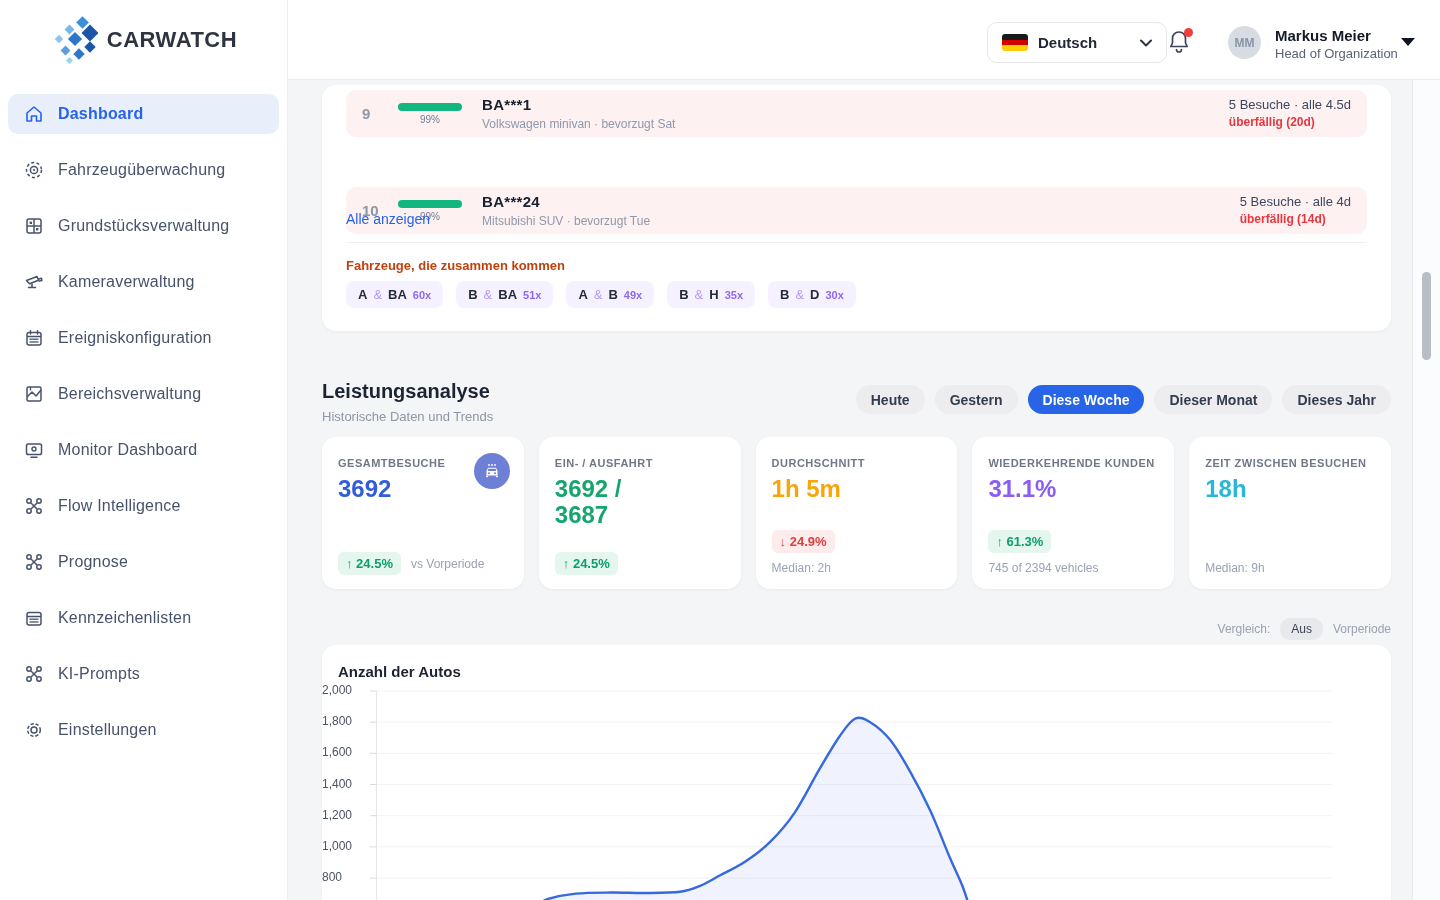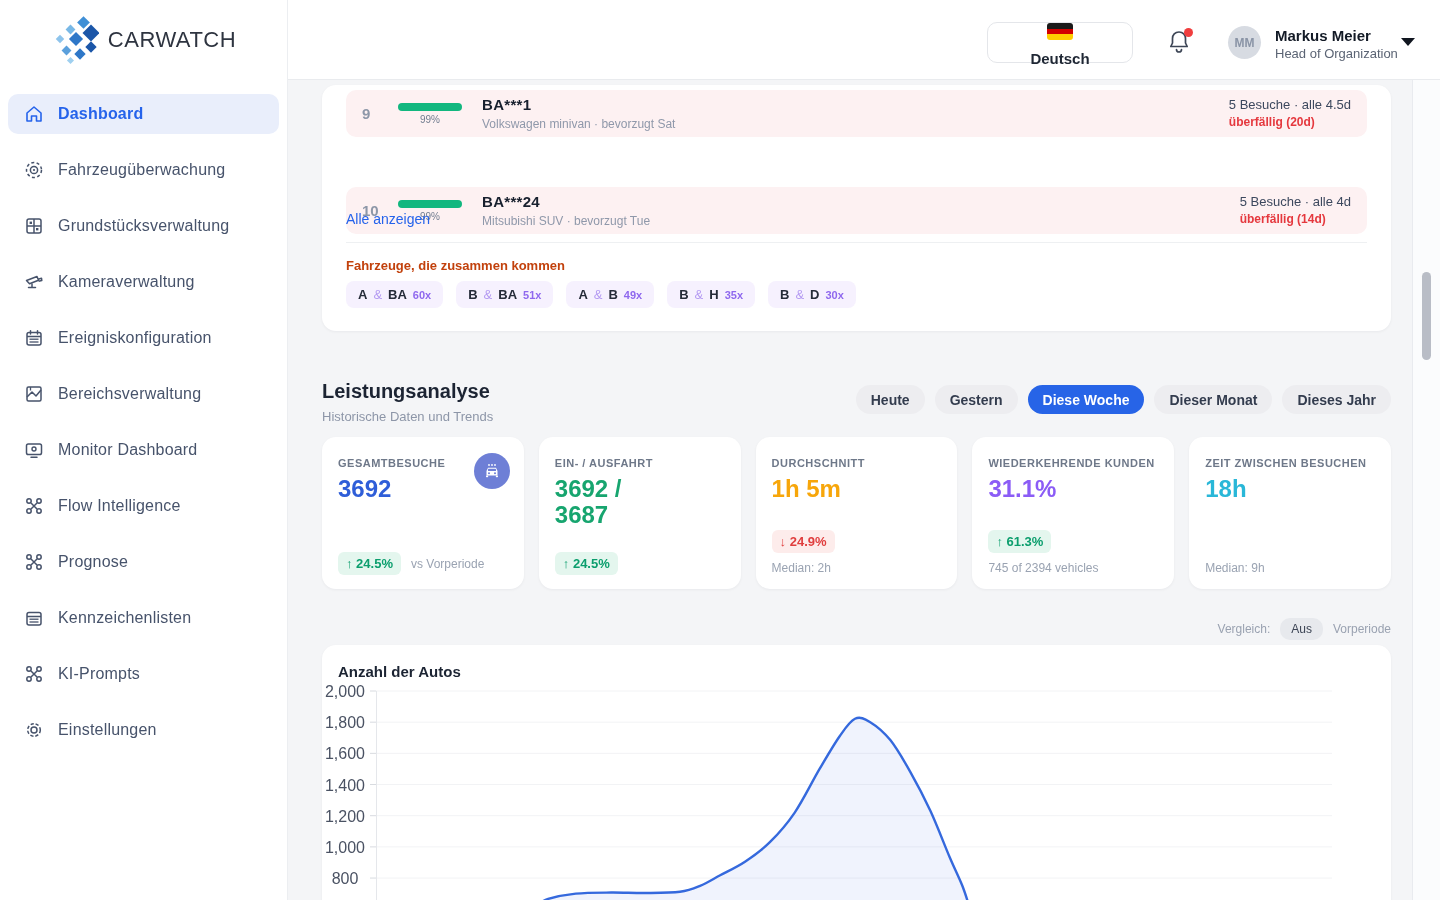--- a/index.html
+++ b/index.html
@@ -1,22 +1,22 @@
 <!DOCTYPE html>
 <html><head>
 <meta charset="utf-8">
 <style>
   * { margin:0; padding:0; box-sizing:border-box; }
   html,body { width:1440px; height:900px; overflow:hidden; font-family:"Liberation Sans", sans-serif; background:#f4f5f7; }
 
   
   .header { position:absolute; left:0; top:0; width:1440px; height:80px; background:#fff; border-bottom:1px solid #e9ebee; z-index:20; }
   .brand-zone { position:absolute; left:0; top:0; width:288px; height:80px; border-right:1px solid #eceef1; display:flex; align-items:center; justify-content:center; gap:9px; background:#fff; }
-  .brand-text { font-size:22px; font-weight:400; color:#2e3440; letter-spacing:.5px; }
-  .lang-btn { position:absolute; left:987px; top:22px; width:146px; height:41px; border:1px solid #e4e6ea; border-radius:10px; background:#fff; display:flex; align-items:center; gap:10px; padding:0 14px; cursor:pointer;flex-direction:column; }
+  .brand-text { font-size:22px; font-weight:700; color:#2e3440; letter-spacing:.5px; }
+  .lang-btn { position:absolute; left:987px; top:22px; width:180px; height:41px; border:1px solid #e4e6ea; border-radius:10px; background:#fff; display:flex; align-items:center; gap:10px; padding:0 14px; cursor:pointer; }
   .flag { width:26px; height:17px; border-radius:3px; overflow:hidden; display:flex; flex-direction:column; flex-shrink:0; }
   .flag div { flex:1; }
   .lang-label { font-size:15px; font-weight:600; color:#1f2734; flex:1; }
   .bell-wrap { position:absolute; left:1168px; top:30px; width:24px; height:24px; cursor:pointer; }
   .bell-dot { position:absolute; right:-1px; top:-2px; width:9px; height:9px; border-radius:50%; background:#f03e3e; }
   .avatar { position:absolute; left:1228px; top:26px; width:33px; height:33px; border-radius:50%; background:#d7dbe2; color:#8a94a6; display:flex; align-items:center; justify-content:center; font-size:12px; font-weight:700; }
   .user-block { position:absolute; left:1275px; top:27px; line-height:1.25; }
   .user-name { font-size:15px; font-weight:800; color:#131a26; }
   .user-role { font-size:13px; color:#5b6474; }
   .user-caret { position:absolute; left:1400px; top:37px; }
@@ -80,21 +80,21 @@
   .kpi-badge { position:absolute; right:14px; top:16px; width:36px; height:36px; border-radius:50%; background:#6e7fd6; display:flex; align-items:center; justify-content:center; }
 
   
   .compare-row { position:absolute; left:34px; top:538px; width:1069px; display:flex; justify-content:flex-end; align-items:center; gap:10px; }
   .cmp-label, .cmp-option { font-size:12px; color:#9aa2b1; }
   .cmp-state { background:#e7e9ed; border-radius:10px; padding:4px 11px; font-size:12px; font-weight:400; color:#3c4454; cursor:pointer; }
 
   
   .chart-card { left:34px; top:565px; width:1069px; height:345px; overflow:hidden; }
   .chart-title { position:absolute; left:16px; top:18px; font-size:15px; font-weight:800; color:#1c2433; }
-  .ytick { position:absolute; left:0; width:46px; text-align:center; font-size:16px; color:#4a5263; }
+  .ytick { position:absolute; left:0; width:46px; text-align:left; font-size:12px; color:#4a5263; }
   .chart-svg { position:absolute; left:54px; top:40px; overflow:visible; }
 
   
   .scroll-gutter { position:absolute; left:1412px; top:80px; width:28px; height:820px; background:#fbfcfd; border-left:1px solid #e9ebef; z-index:15; }
   .scroll-thumb { position:absolute; left:9px; top:192px; width:9px; height:88px; border-radius:5px; background:#b9bdc6; cursor:grab; }
 </style>
 </head>
 <body>
 
 <div class="header">

